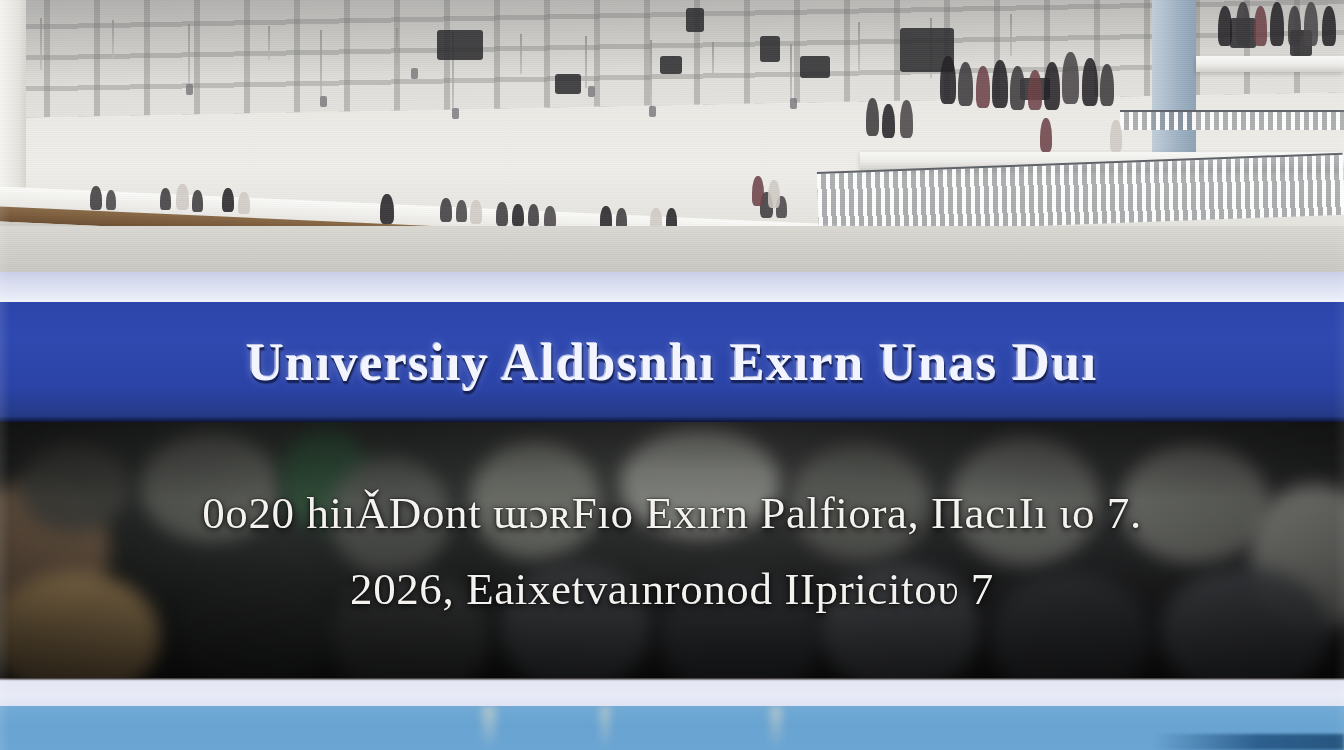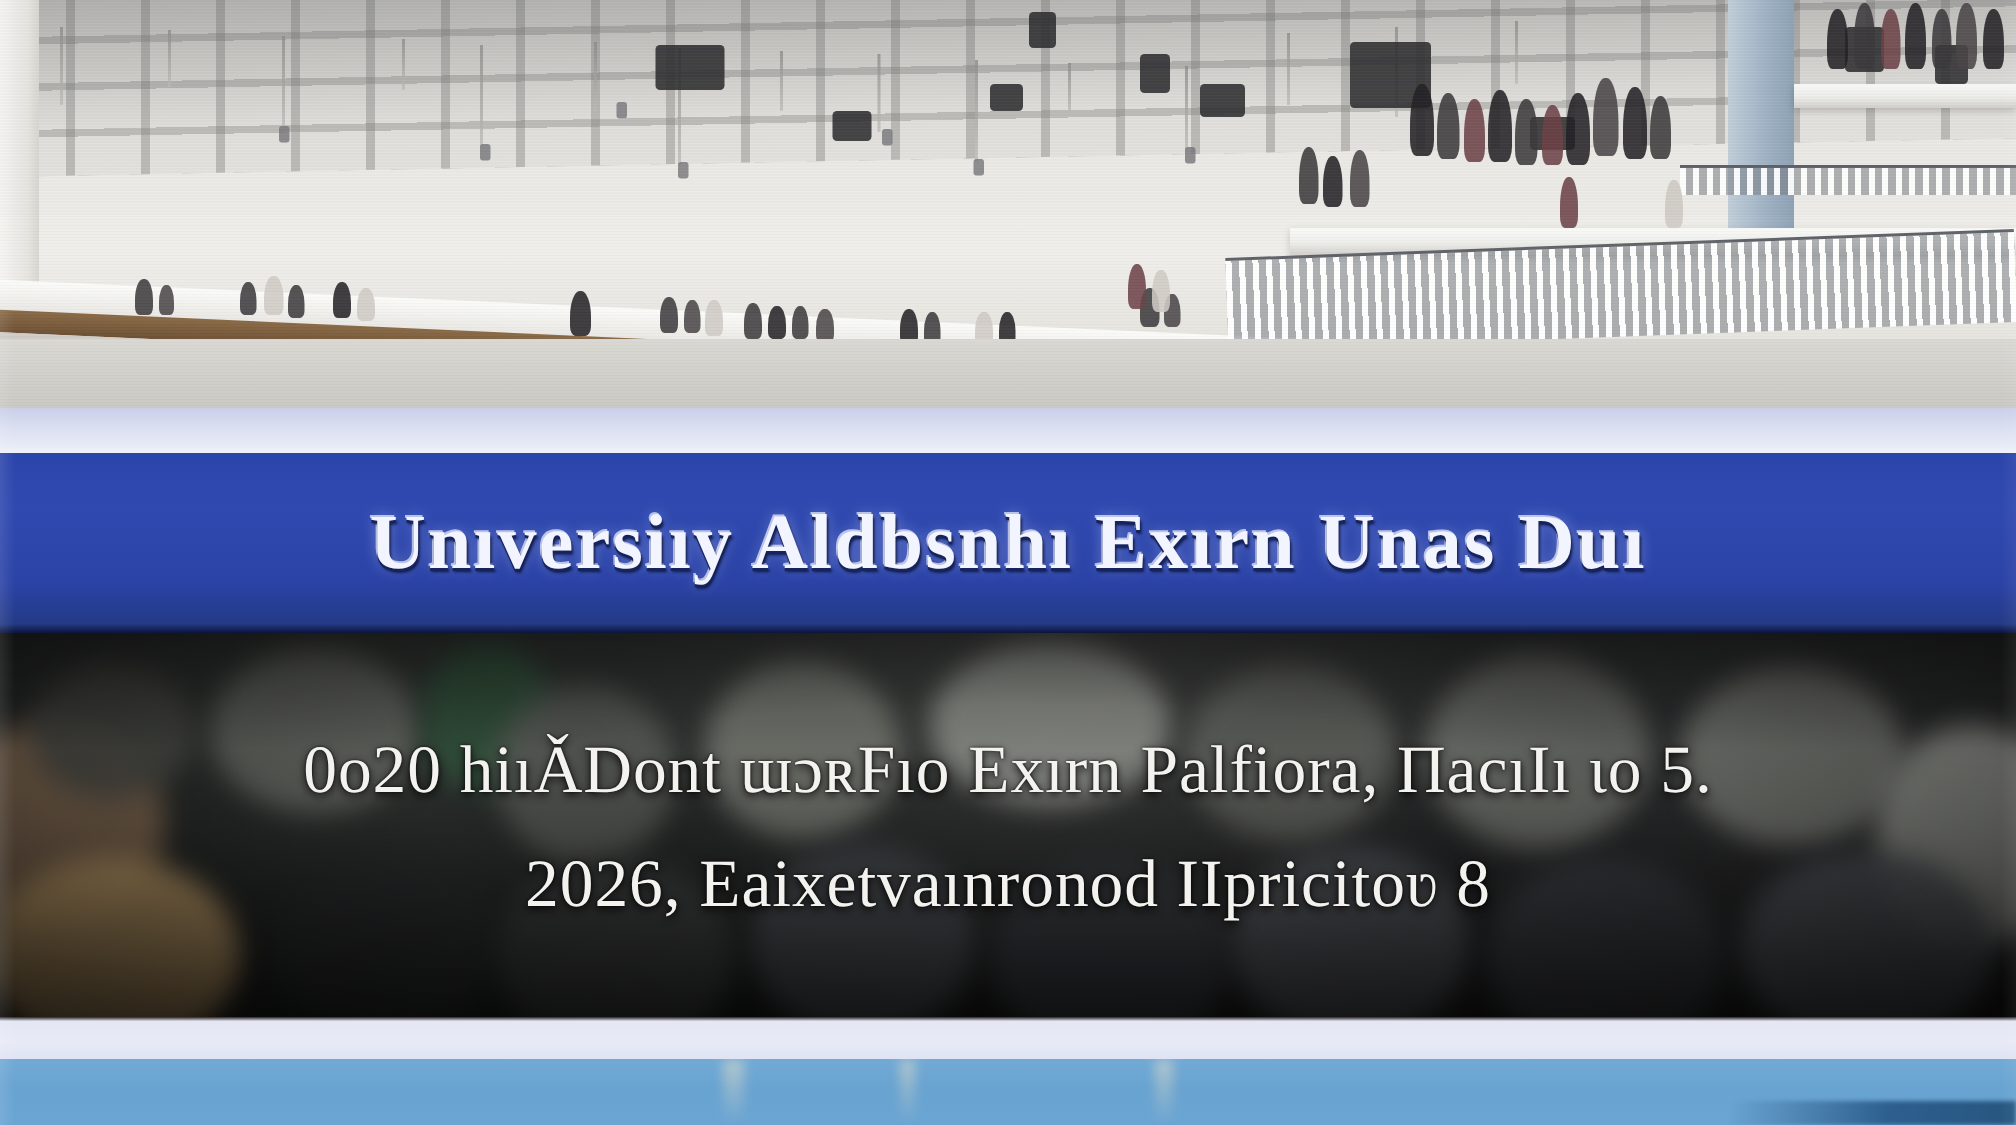--- a/index.html
+++ b/index.html
@@ -389,22 +389,22 @@
     <div class="blob" style="left:330px;  top:150px; width:160px; height:130px; background:#3a3b3c;"></div>
     <div class="blob" style="left:500px;  top:140px; width:150px; height:130px; background:#44464a;"></div>
     <div class="blob" style="left:660px;  top:150px; width:160px; height:130px; background:#35373b;"></div>
     <div class="blob" style="left:820px;  top:142px; width:160px; height:130px; background:#4c4e52;"></div>
     <div class="blob" style="left:990px;  top:150px; width:160px; height:130px; background:#3a3c40;"></div>
     <div class="blob" style="left:1160px; top:145px; width:170px; height:130px; background:#52555a;"></div>
 
     <div class="sd-vig"></div>
 
     <div class="dark-lines">
-      <div class="dark-line">0o20 hiıǍDont ɯɔʀFıo Exırn Palfiora, ΠacıIı ɩo 5.</div>
-      <div class="dark-line">2026, Eaixetvaınronod IIpricitoʋ 8</div>
+      <div class="dark-line">0o20 hiıǍDont ɯɔʀFıo Exırn Palfiora, ΠacıIı ɩo 7.</div>
+      <div class="dark-line">2026, Eaixetvaınronod IIpricitoʋ 7</div>
     </div>
   </div>
 
   <div class="divider-lav bottom"></div>
 
   <div class="strip-bottom">
     <div class="streak" style="left:482px; width:14px;"></div>
     <div class="streak" style="left:600px; width:10px;"></div>
     <div class="streak" style="left:770px; width:12px;"></div>
     <div class="corner"></div>

